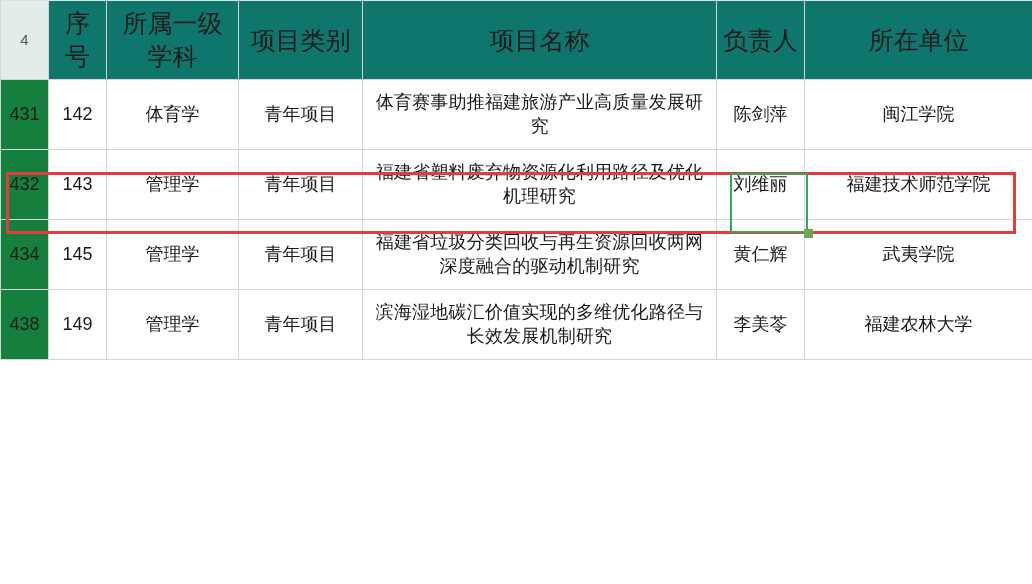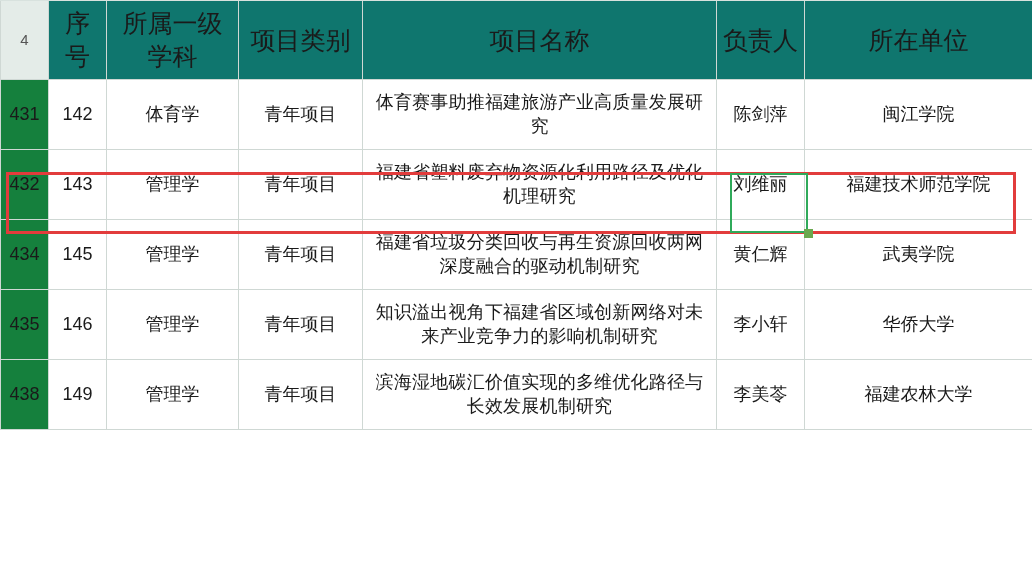--- a/index.html
+++ b/index.html
@@ -163,29 +163,20 @@
       <tr class="data">
         <td class="rowhdr">434</td>
         <td>145</td>
         <td>管理学</td>
         <td>青年项目</td>
         <td class="proj-name">福建省垃圾分类回收与再生资源回收两网深度融合的驱动机制研究</td>
         <td>黄仁辉</td>
         <td>武夷学院</td>
       </tr>
 
-      <tr class="data">
-        <td class="rowhdr">435</td>
-        <td>146</td>
-        <td>管理学</td>
-        <td>青年项目</td>
-        <td class="proj-name">知识溢出视角下福建省区域创新网络对未来产业竞争力的影响机制研究</td>
-        <td>李小轩</td>
-        <td>华侨大学</td>
-      </tr>
 
 
 
       <tr class="data">
         <td class="rowhdr">438</td>
         <td>149</td>
         <td>管理学</td>
         <td>青年项目</td>
         <td class="proj-name">滨海湿地碳汇价值实现的多维优化路径与长效发展机制研究</td>
         <td>李美苓</td>

